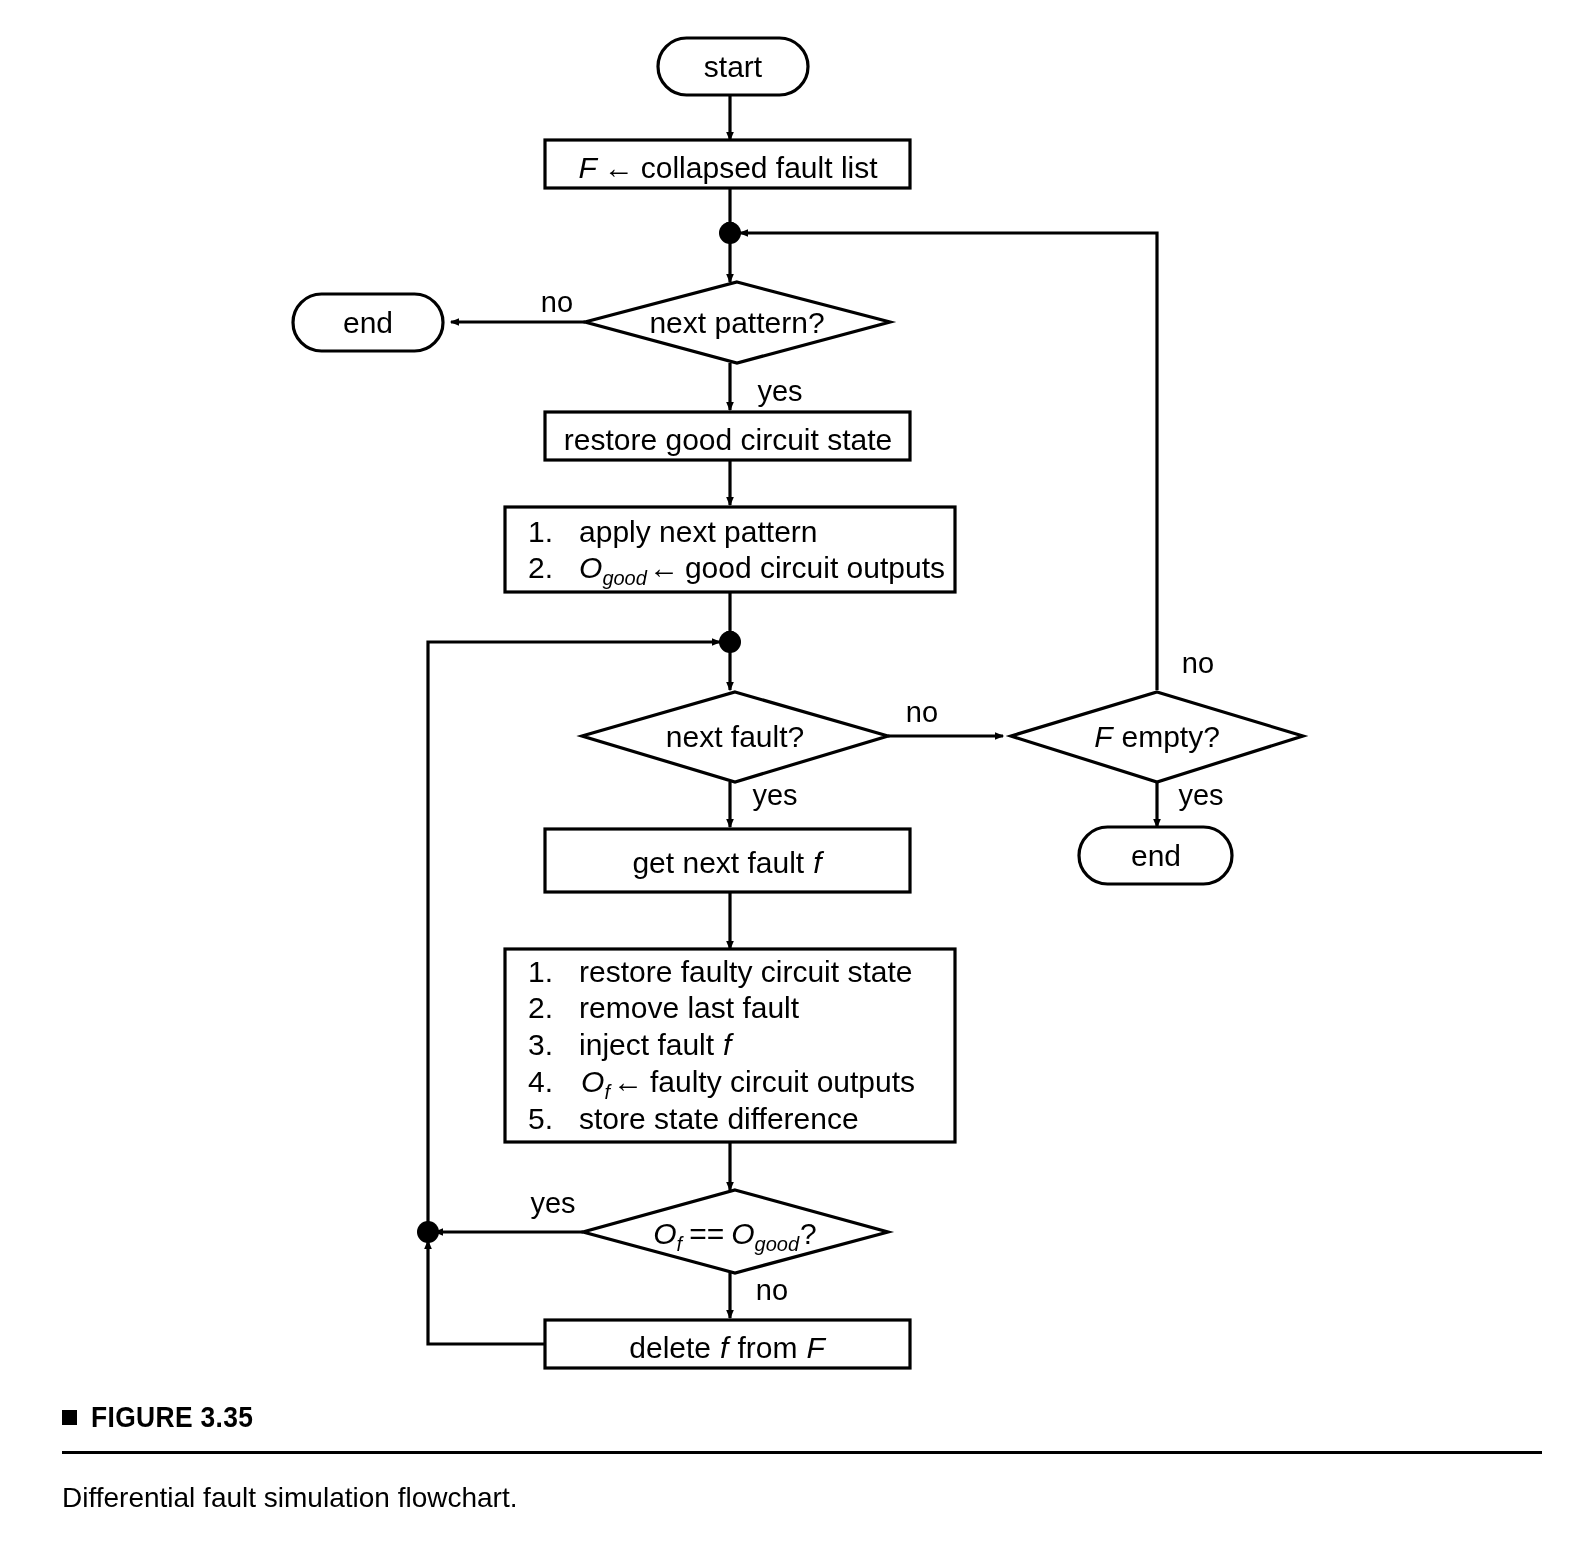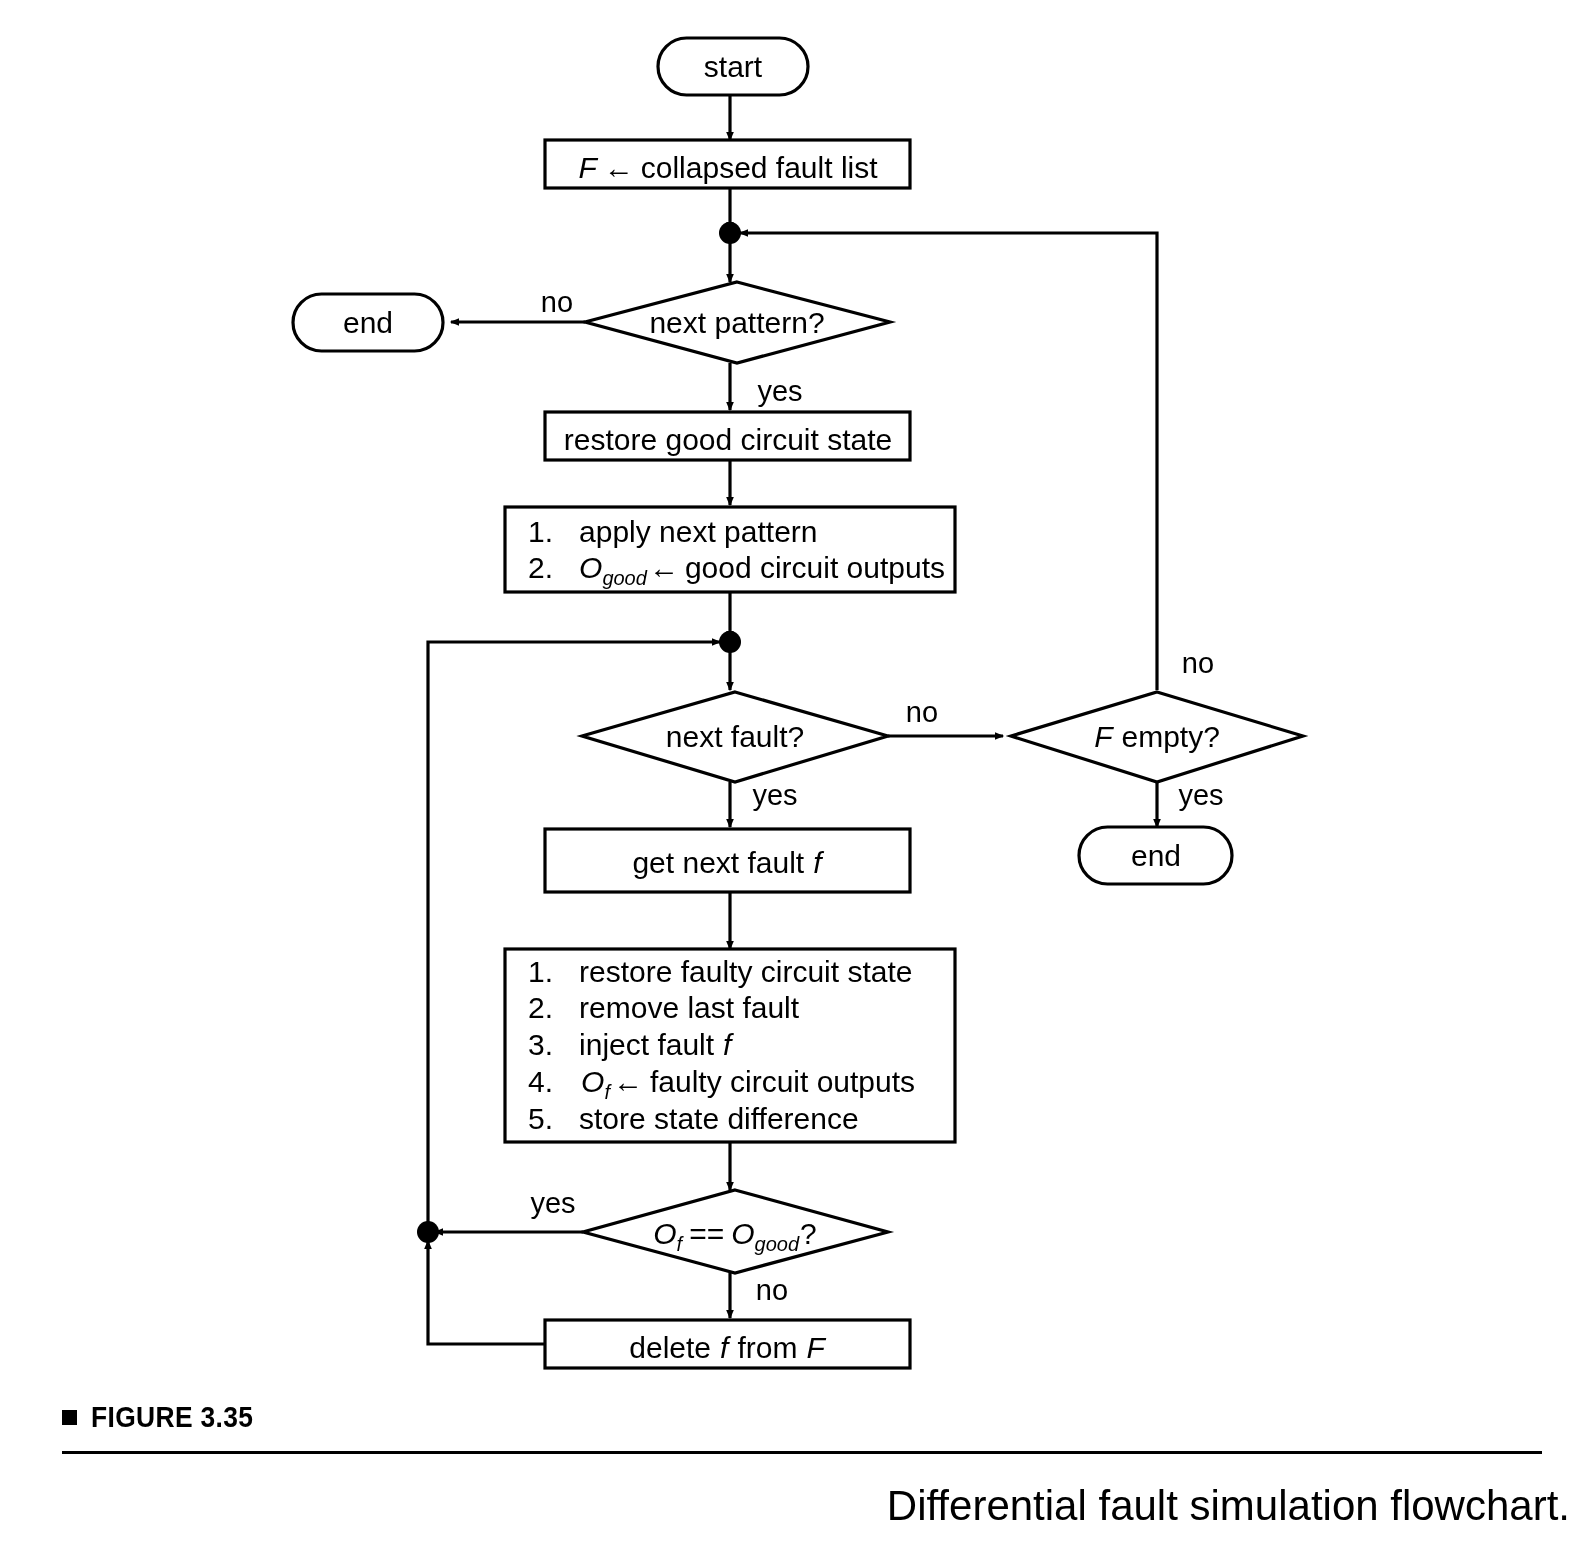--- a/index.html
+++ b/index.html
@@ -2,21 +2,21 @@
 <html><head>
 <meta charset="utf-8">
 <style>
   html,body{margin:0;padding:0;background:#ffffff;}
   body{
     width:1586px;height:1553px;
     font-family:"Liberation Sans", sans-serif;
     color:#000000;
     overflow:hidden;
   }
-  #figure-root{position:relative;width:1586px;height:1553px;text-align:right;}
+  #figure-root{position:relative;width:1586px;height:1553px;}
   #flow-svg{position:absolute;left:0;top:0;width:1586px;height:1400px;display:block;}
 
   .node-shape{fill:#ffffff;stroke:#000000;stroke-width:3.2;}
   .flow-line{stroke:#000000;stroke-width:3.2;fill:none;}
   .junction{fill:#000000;stroke:none;}
 
   text{font-family:"Liberation Sans", sans-serif;fill:#000000;}
   .node-label{font-size:30px;}
   .edge-label{font-size:29px;}
   .list-line{font-size:30px;}
@@ -42,21 +42,21 @@
     transform:scaleX(0.88);
     transform-origin:left center;
     white-space:nowrap;
   }
   .fig-rule{
     margin:17px 0 0 62px;
     width:1480px;height:3px;background:#000000;
   }
   .fig-caption{
     margin:28px 16px 0 62px;
-    font-size:42px;
+    font-size:28px;
     white-space:nowrap;
   }
 </style>
 </head>
 <body>
 
 <div id="figure-root">
 
   <svg id="flow-svg" viewBox="0 0 1586 1400">
     <defs>

